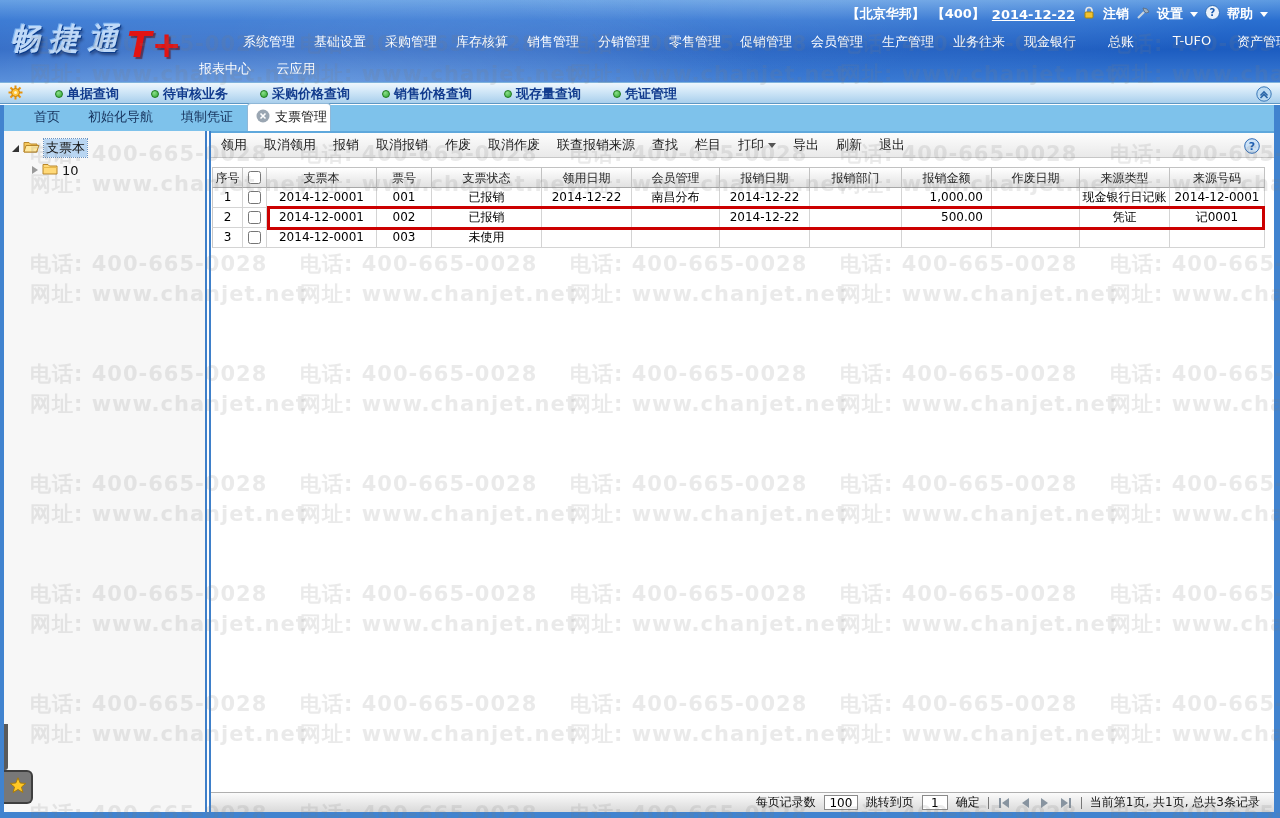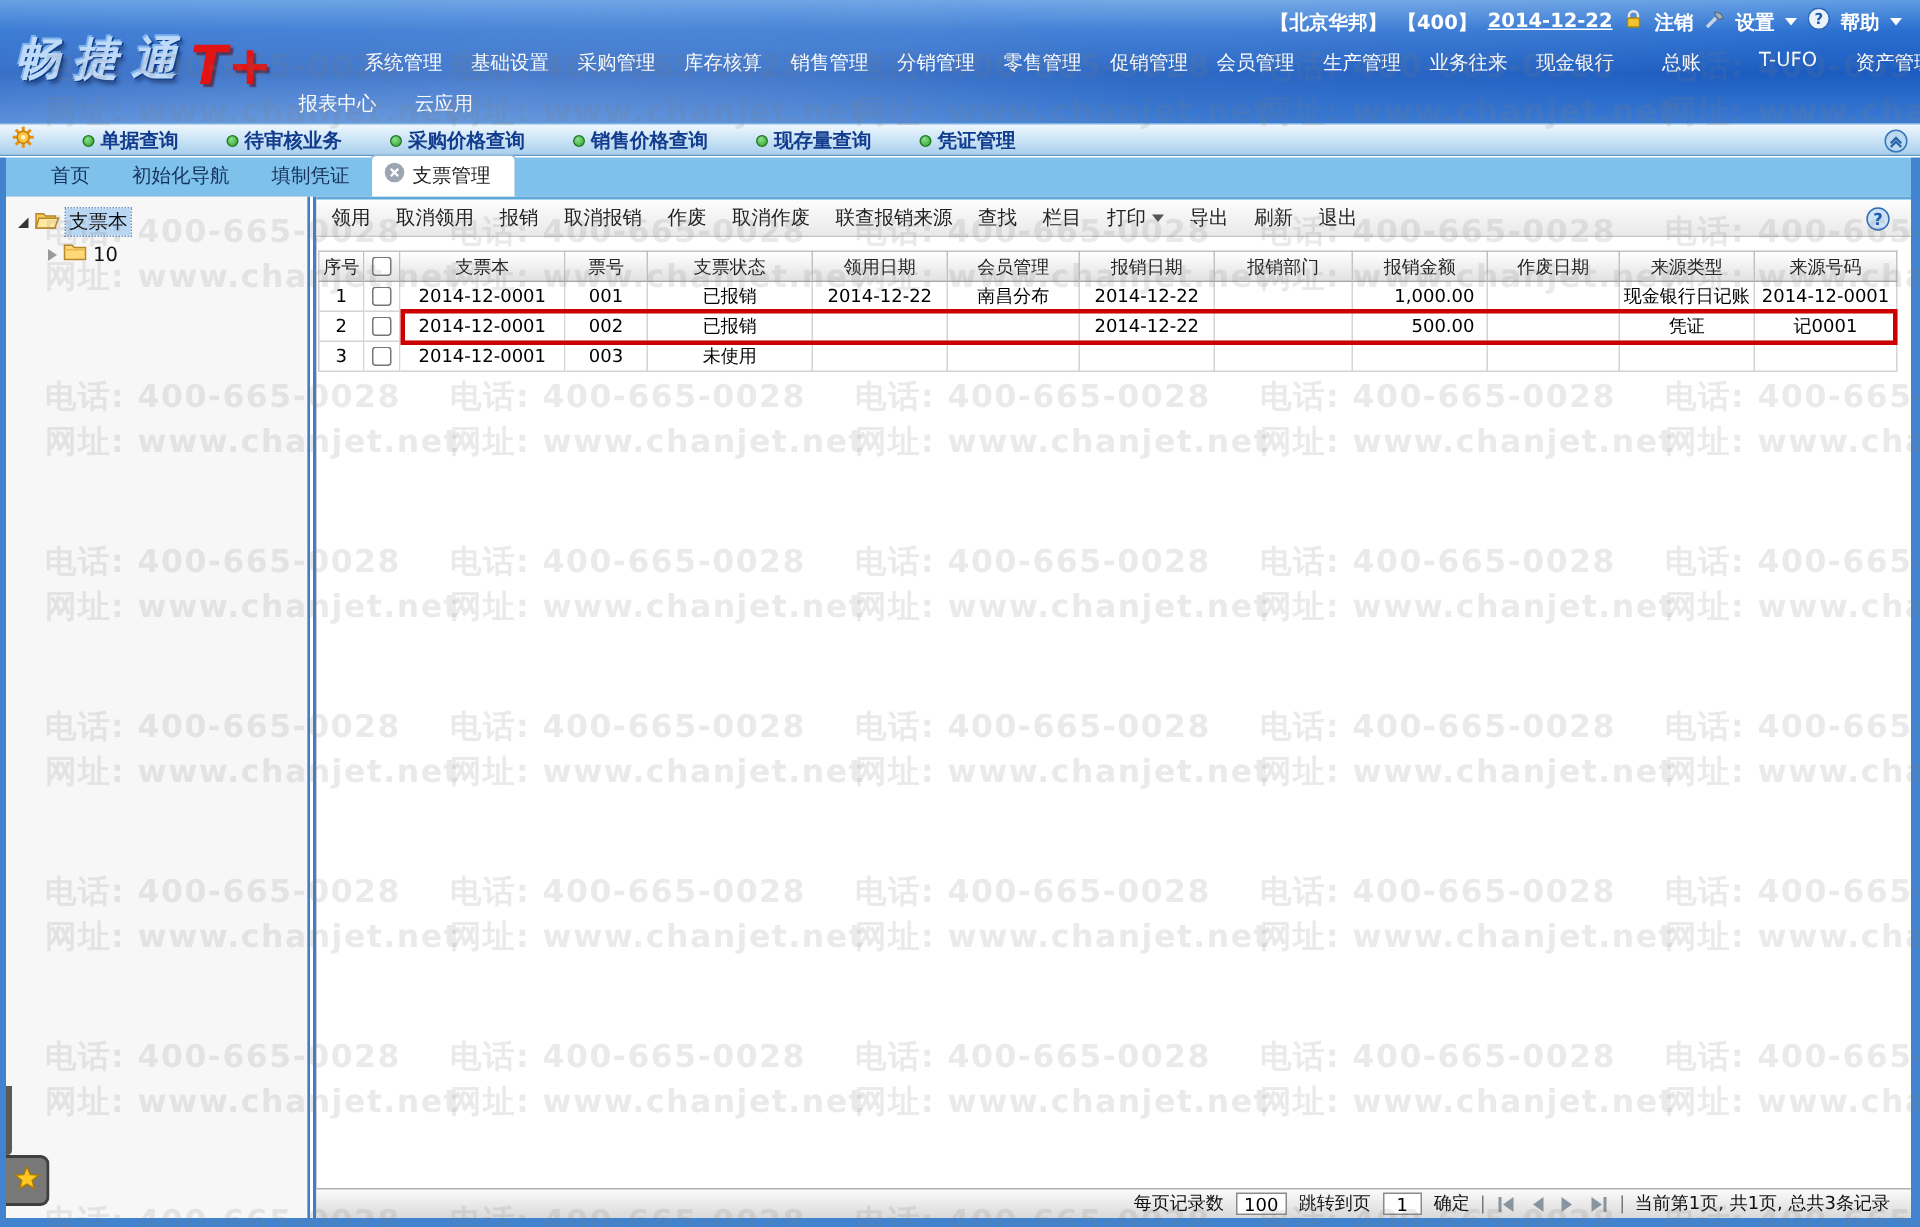--- a/index.html
+++ b/index.html
@@ -43,21 +43,21 @@
   
   .frame-left { position:absolute; left:0; top:105px; bottom:0; width:4px; background:#4183CF; z-index:3; }
   .frame-right { position:absolute; right:0; top:105px; bottom:0; width:6px; background:#4183CF; z-index:3; }
   .frame-bottom { position:absolute; left:0; right:0; bottom:0; height:6px; background:#4183CF; z-index:3; }
 
   
   .tabbar { position:absolute; top:105px; left:4px; right:6px; height:26px; background:#7EC2EB;
     display:flex; align-items:flex-end; padding-left:16px; z-index:2; }
   .tab { padding:4px 14px 5px 14px; color:#16325C; font-size:13px; cursor:pointer; white-space:nowrap; }
   .tab.active { background:#fff; border:1px solid #8FB8D8; border-bottom:none; border-radius:4px 4px 0 0;
-    display:flex; align-items:center; gap:5px; padding:4px 16px 5px 8px; color:#222; }
+    display:flex; align-items:center; gap:5px; padding:4px 3px 5px 8px; color:#222; }
 
   
   .main { position:absolute; top:131px; left:4px; right:6px; bottom:6px; background:#fca5a5; }
   .sidebar { position:absolute; left:0; top:0; bottom:0; width:201px; background:#F7F7F7; }
   .vsep { position:absolute; left:201px; top:0; bottom:0; width:6px;
     background:linear-gradient(90deg,#3E7FC9 0 2px,#FDFDFD 2px 4px,#3E7FC9 4px 6px); }
   .tree { padding:6px 0 0 8px; font-size:13px; color:#111; }
   .tree-row { display:flex; align-items:center; gap:4px; height:22px; cursor:pointer; }
   .tree-row.child { padding-left:20px; }
   .tree-exp { width:0; height:0; border-bottom:7px solid #333; border-left:7px solid transparent; }

